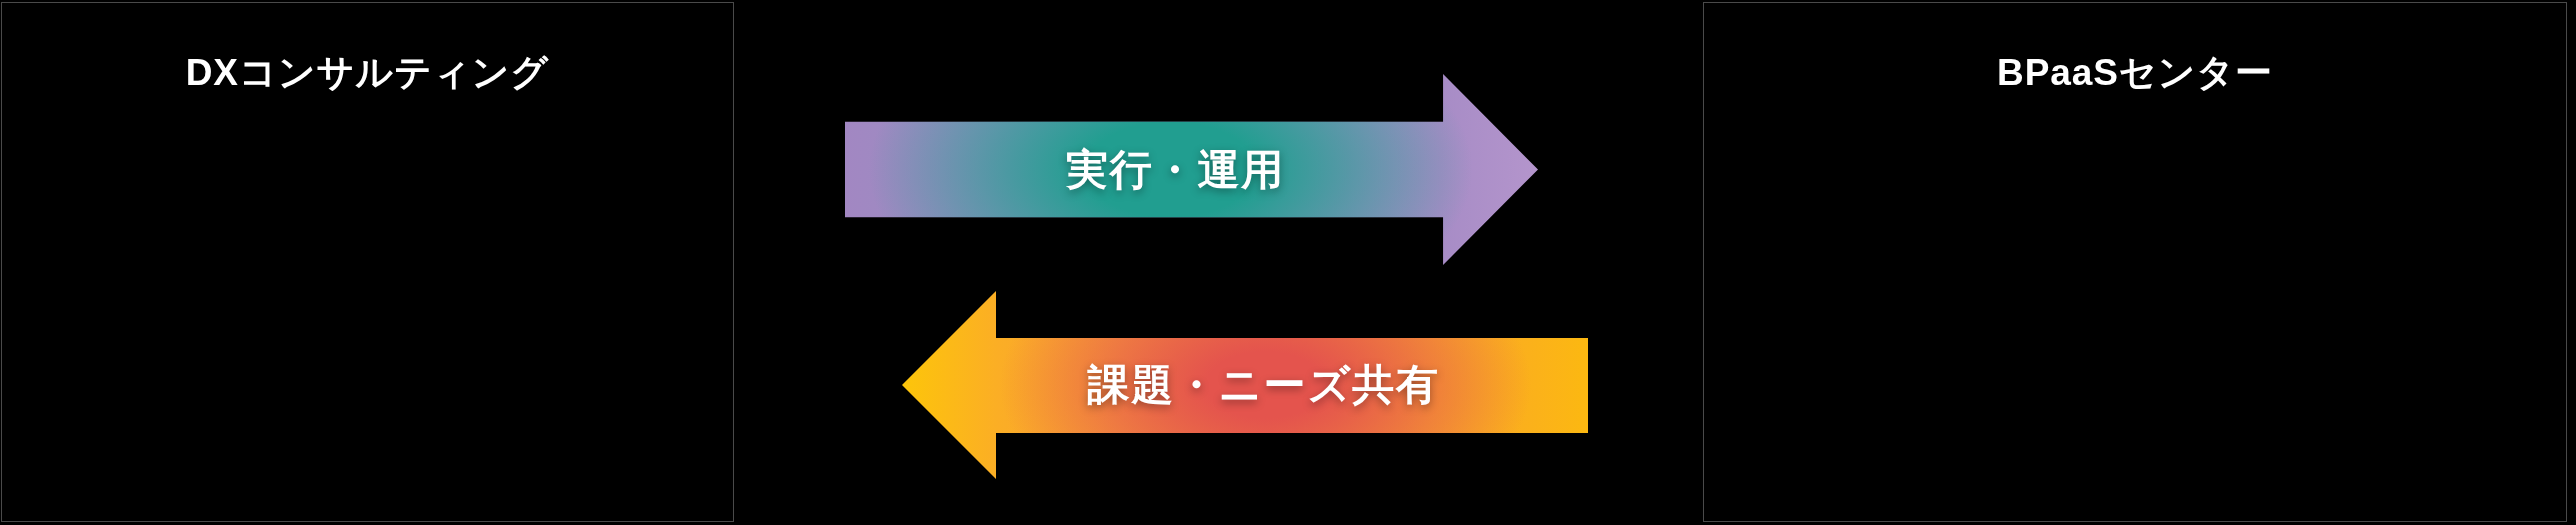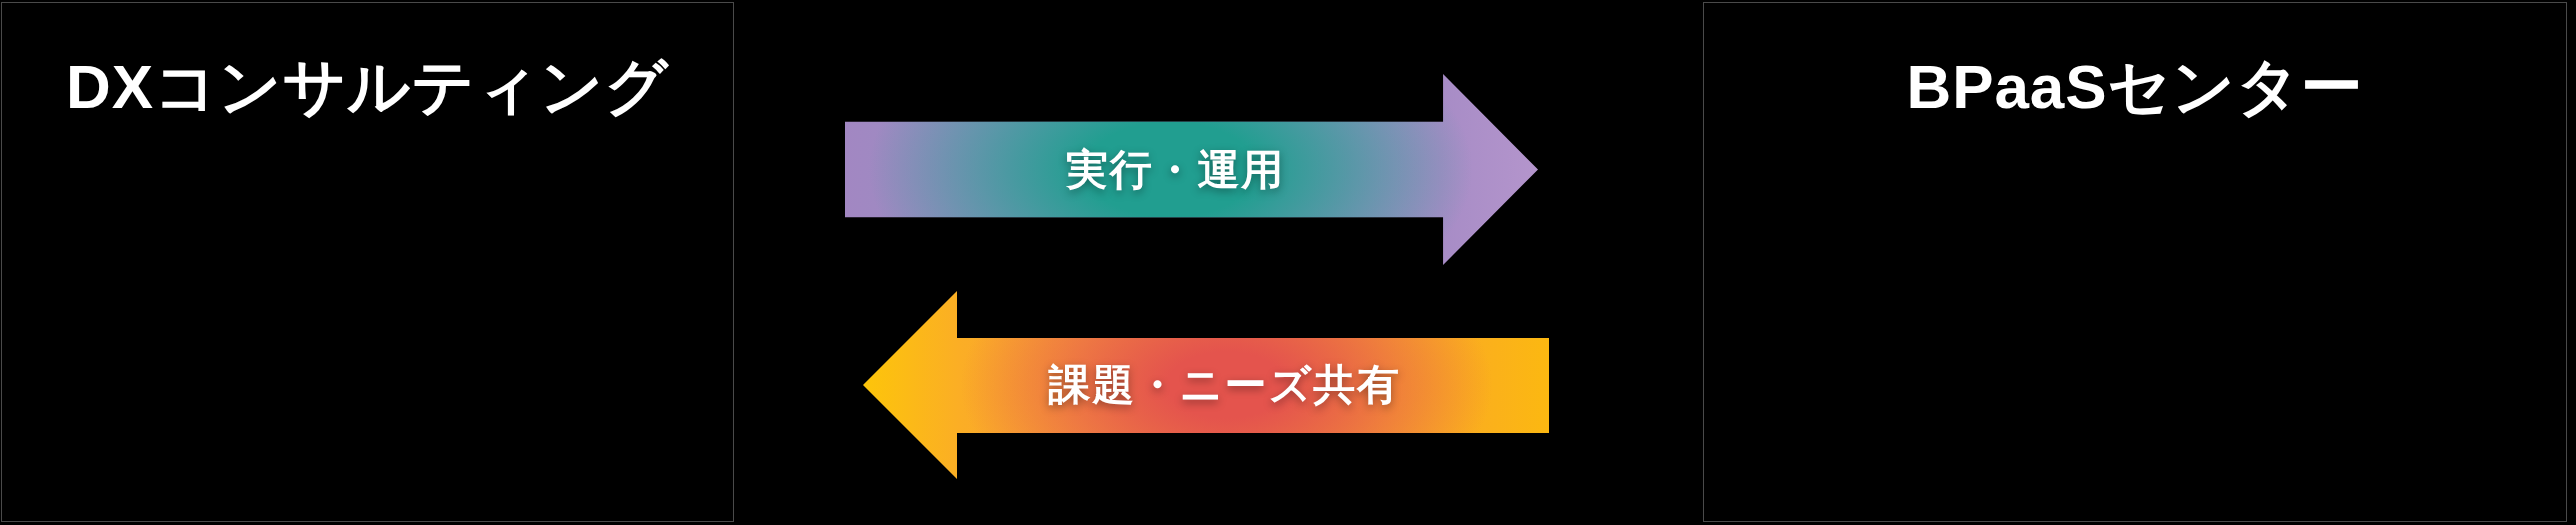--- a/index.html
+++ b/index.html
@@ -24,21 +24,21 @@
     box-sizing: border-box;
     border: 1.8px solid var(--box_border, #4a4a4a);
     background: var(--background, #000);
   }
   .group-box.left  { left: 0.9px;    width: 733px; }
   .group-box.right { left: 1703px; width: 864px; }
   .group-title {
     display: block;
     margin-top: 50px;
     text-align: center;
-    font-size: 62px;
+    font-size: 37px;
     font-weight: 700;
     line-height: 1.1;
     color: var(--title_text, #fff);
     letter-spacing: 0.9px;
   }
 
   
   .arrow {
     position: absolute;
     display: flex;
@@ -68,21 +68,21 @@
       linear-gradient(90deg,
         var(--arrow1_purple_start, #a287c2) 0%,
         #8d97c2 42%,
         var(--arrow1_purple_end, #a78cc6) 86%,
         #b495cc 100%);
     text-align: center;
   }
   .arrow.execution .arrow-label { transform: translateX(-16px); }
 
   .arrow.feedback {
-    left: 863px;
+    left: 902px;
     top: 291px;
     width: 686px;
     height: 188px;
     clip-path: polygon(100% 25%, 13.7% 25%, 13.7% 0%, 0% 50%, 13.7% 100%, 13.7% 75.5%, 100% 75.5%);
     background:
       radial-gradient(ellipse 266px 151px at 53% 50%,
         var(--arrow2_red_center, #e4544d) 0%,
         var(--arrow2_red_center, #e4544d) 22%,
         rgba(232,96,79,0) 100%),
       linear-gradient(90deg,

